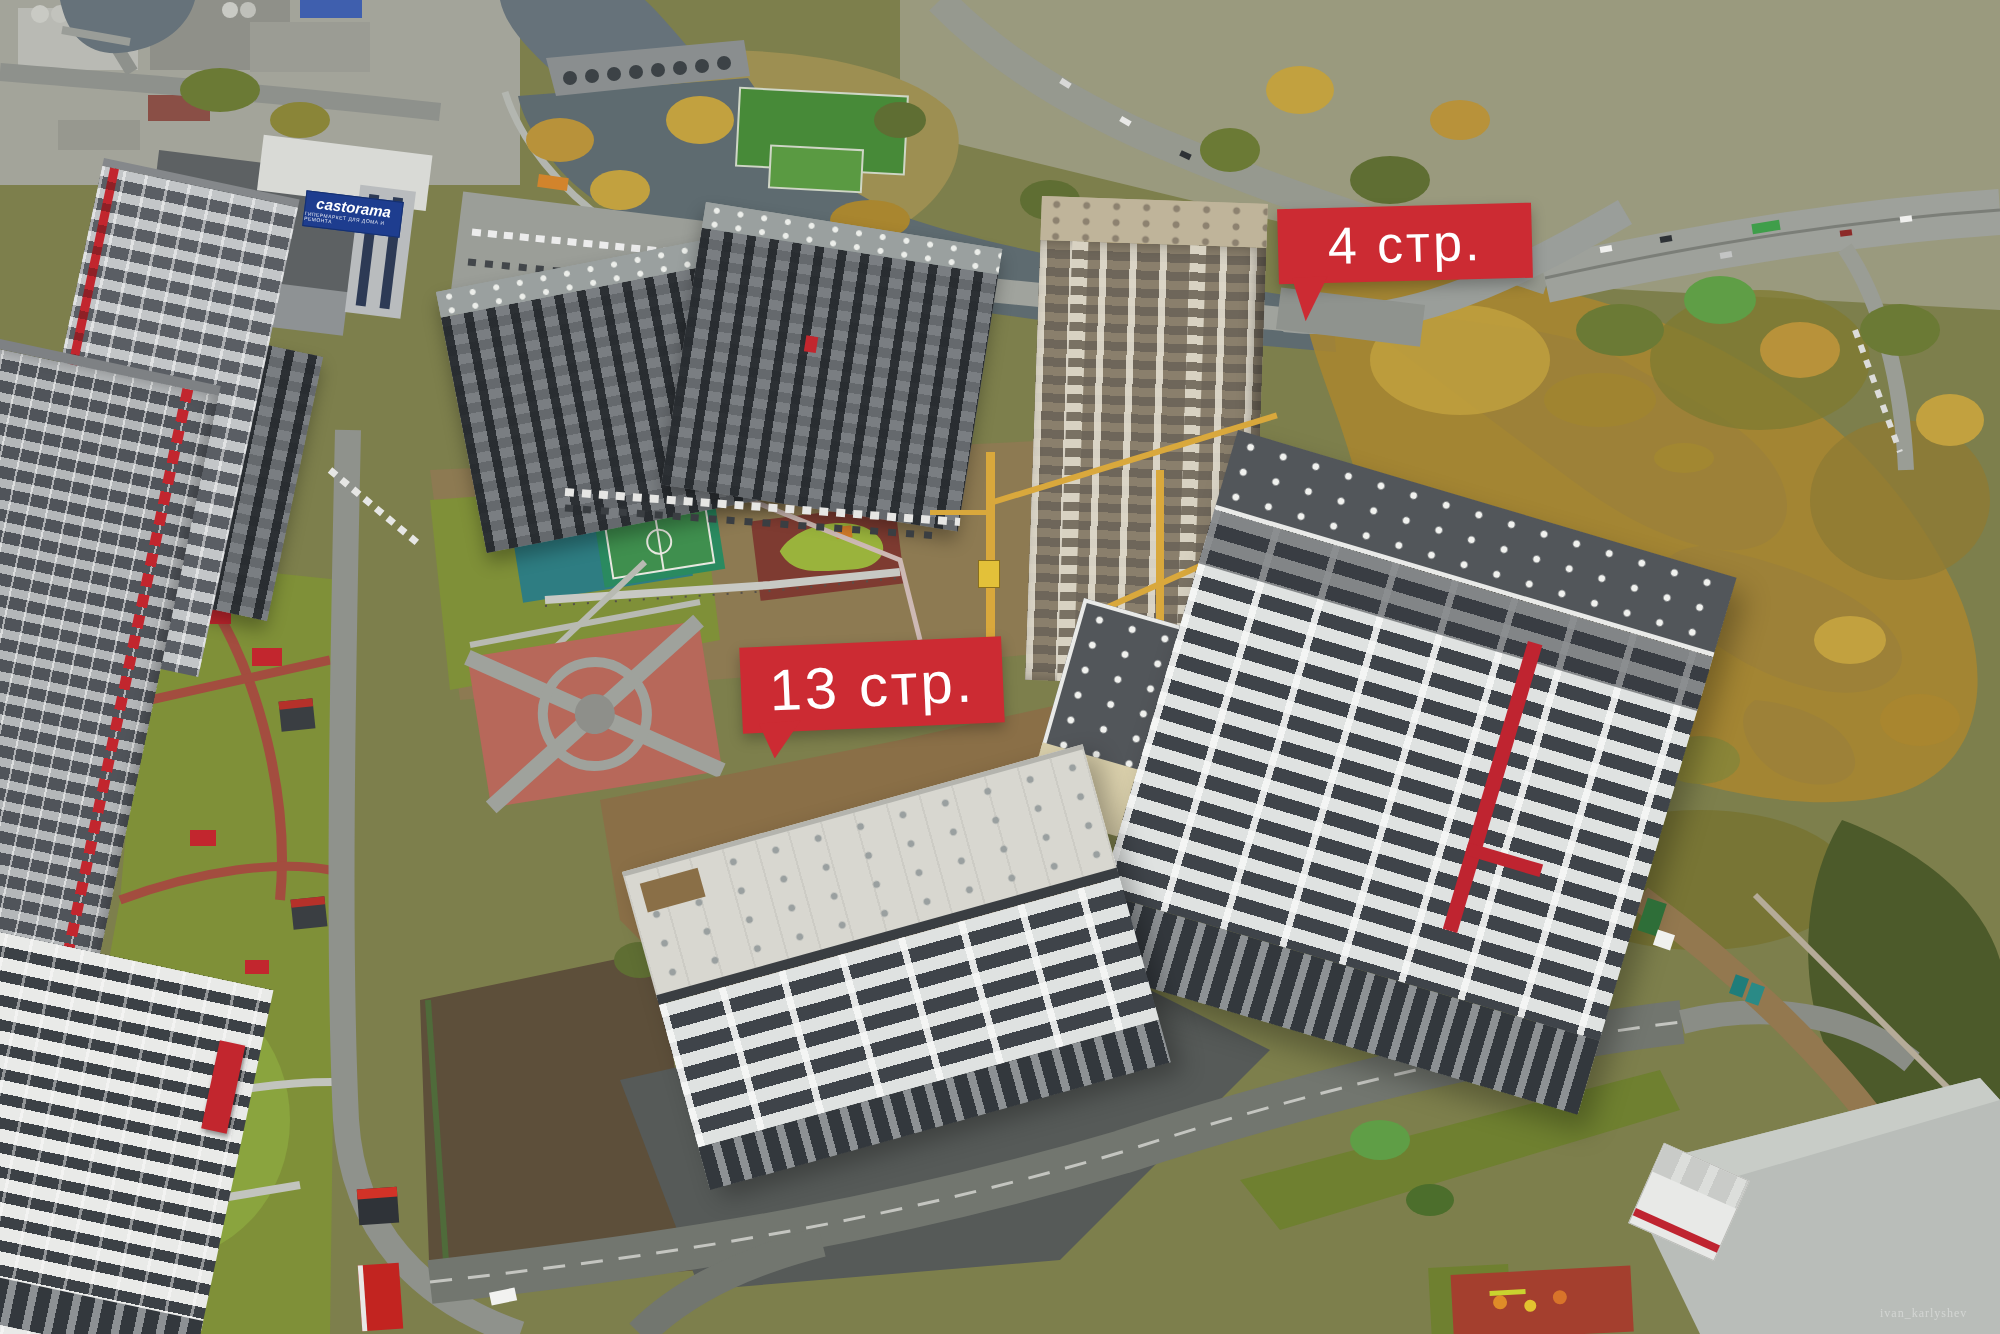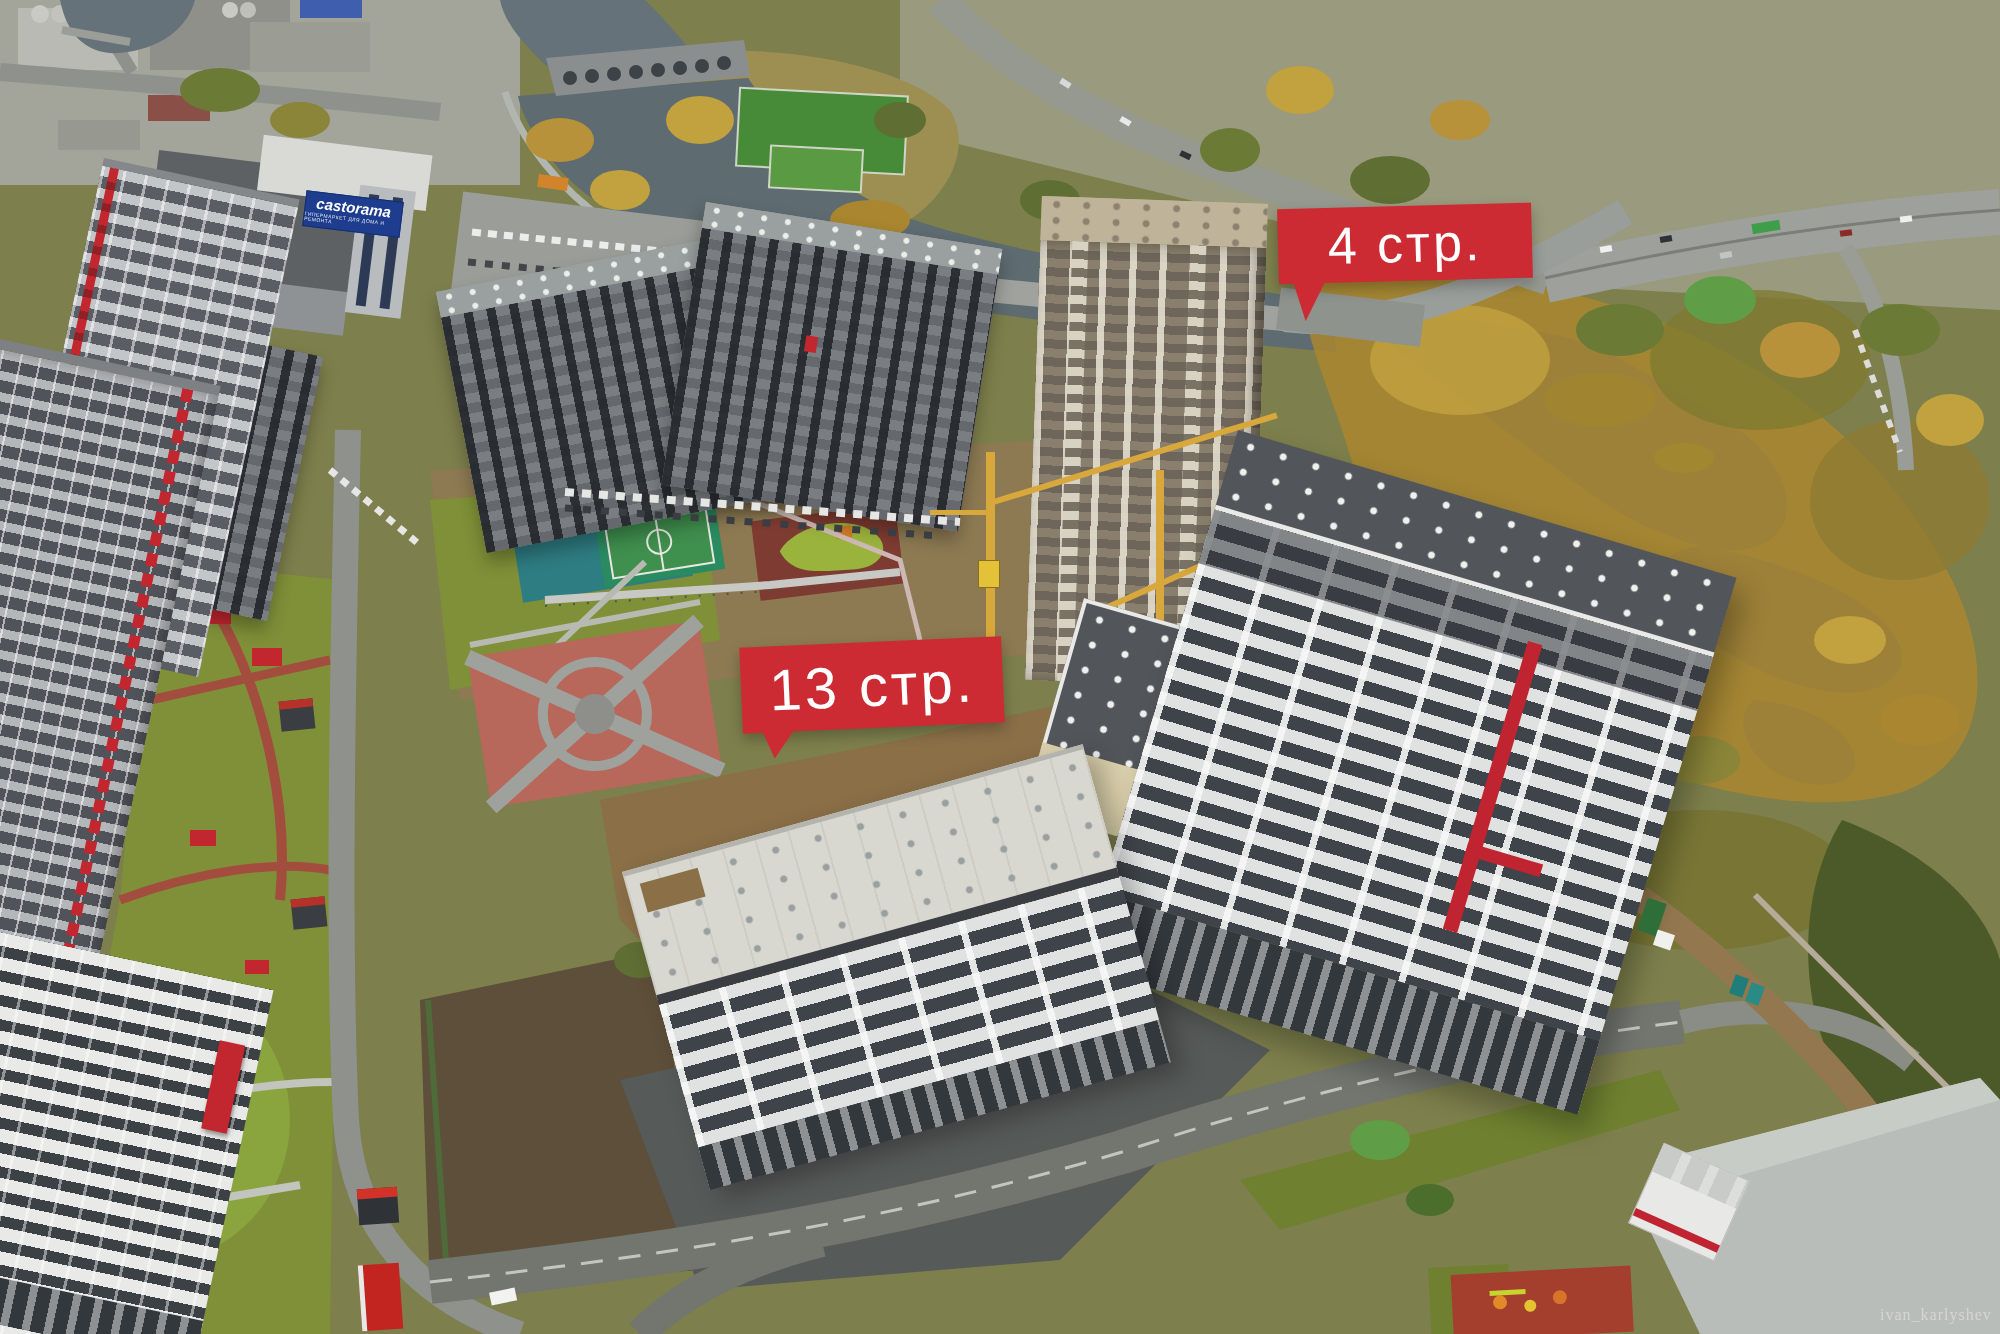--- a/index.html
+++ b/index.html
@@ -53,21 +53,21 @@
     background-size:44px 30px, auto;}
   .storefront{background:repeating-linear-gradient(90deg,#33383d 0 14px,#8d9194 14px 22px);}
   
   .badge{display:flex;align-items:center;justify-content:center;
          background:#cc2b33;color:#fff;letter-spacing:3px;
          font-family:"Liberation Sans",sans-serif;
          box-shadow:0 6px 14px rgba(0,0,0,.25);}
   .badge-tail{background:#cc2b33;clip-path:polygon(0 0,100% 0,32% 100%);}
   .crane{background:#d9a83c;}
   .watermark{color:rgba(255,255,255,.38);font-family:"Liberation Serif",serif;
-             font-size:16px;letter-spacing:1px;}
+             font-size:12px;letter-spacing:1px;}
   .castorama-sign{background:#1e3d8f;color:#fff;display:flex;flex-direction:column;
                   align-items:center;justify-content:center;line-height:1.1;
                   border:1px solid #15306f;}
   .castorama-sign .brand{font-size:15px;font-weight:bold;font-style:italic;}
   .castorama-sign .tag{font-size:5px;letter-spacing:.5px;opacity:.9;}
 </style>
 </head>
 <body>
 
 <div class="stage">

